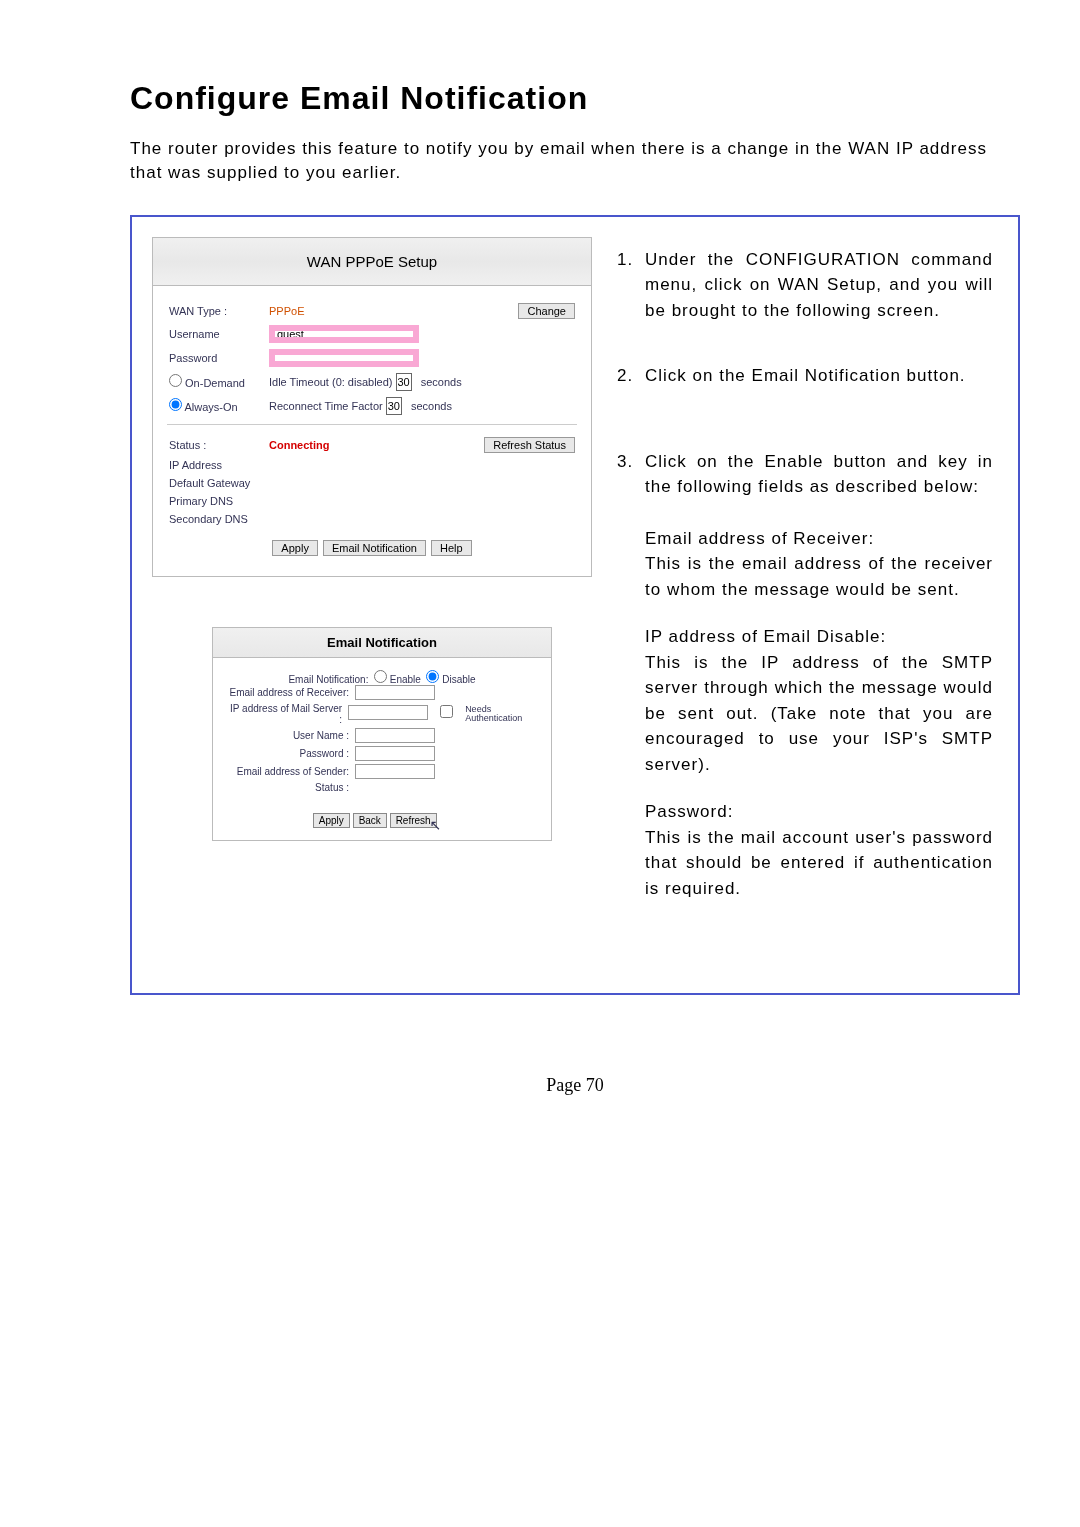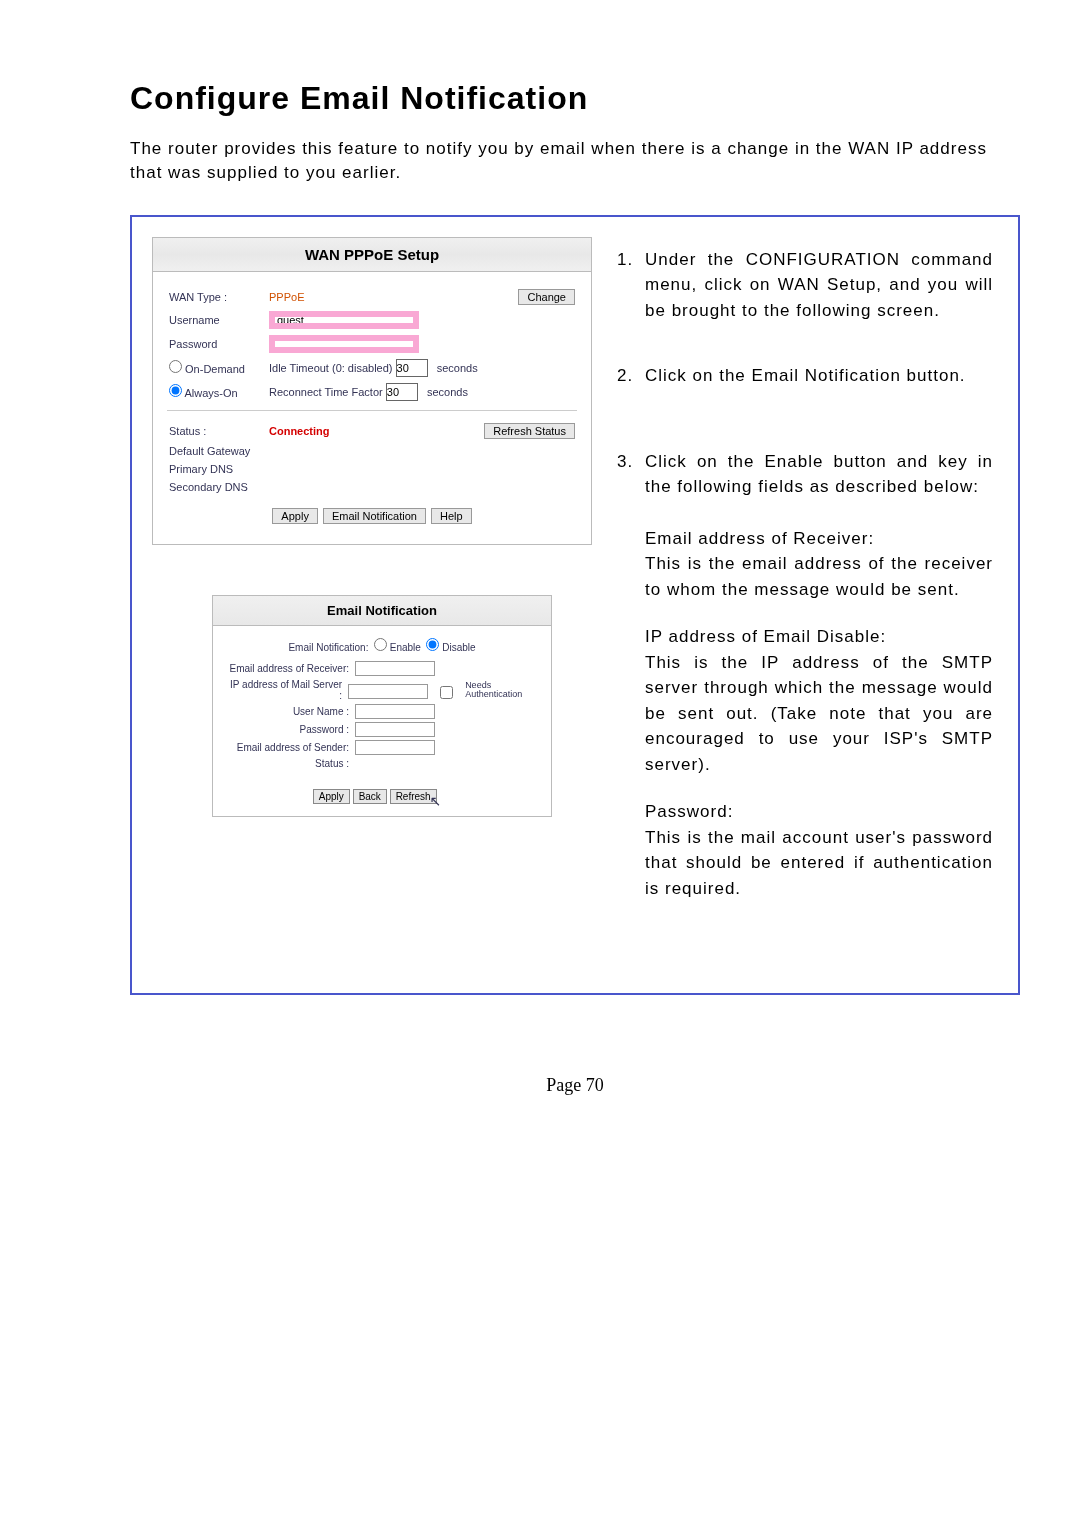--- a/index.html
+++ b/index.html
@@ -5,44 +5,44 @@
     * { box-sizing: border-box; margin: 0; padding: 0; }
     body { font-family: Arial, Helvetica, sans-serif; background: #fff; width: 1080px; }
     .page { padding: 80px 60px 40px 130px; }
     h1.title { font-size: 32px; font-weight: bold; letter-spacing: 1px; margin-bottom: 20px; }
     p.intro { font-size: 17px; letter-spacing: 1px; margin-bottom: 30px; line-height: 1.4; }
     .main-frame { border: 2px solid #4956cc; padding: 20px; display: flex; gap: 20px; }
     .left-col { width: 440px; flex-shrink: 0; }
     .right-col { flex: 1; padding: 10px 5px; }
     
     .panel-a { border:1px solid #bbb; background:#fff; }
-    .panel-a .hdr { text-align:center; padding:8px 0; font-weight:bold; font-size:15px; background: linear-gradient(to bottom,#f0f0f0,#e8e8e8,#f0f0f0); border-bottom:1px solid #bbb;}
+    .panel-a .hdr { text-align:center; padding:15px 0; font-weight:normal; font-size:15px; background: linear-gradient(to bottom,#f0f0f0,#e8e8e8,#f0f0f0); border-bottom:1px solid #bbb;}
     .panel-a .body { padding:14px 14px 20px 14px; font-size:11px; color:#336; }
     .panel-a .body table { width:100%; border-collapse:collapse; font-size:11px; color:#335; }
     .panel-a .body td { padding:3px 2px; }
     .panel-a .lbl { color:#335; }
     .panel-a .val-input { width:150px; height:18px; font-size:11px; padding:0 2px; border:6px solid #f9a8d4; }
-    .panel-a .small-input { width:32px; height:18px; font-size:11px; text-align:left; border:1px solid #666; }
+    .panel-a .small-input { width:16px; height:18px; font-size:11px; text-align:center; border:1px solid #666; }
     .panel-a hr { border:none; border-top:1px solid #ccc; margin:6px 0; }
     .panel-a .btn { font-size:11px; padding:1px 8px; background:#e8e8e8; border:1px solid #999; cursor:pointer; }
     .orange { color:#d05000; }
     .connecting { color:#d40000; font-weight:bold; }
     .panel-a .status-row td { padding-top:6px; }
     .bottom-btns { text-align:center; margin-top:12px; }
     .bottom-btns .btn { margin:0 1px; }
     
     .panel-b-wrap { margin-top:50px; padding:0 40px 0 60px; }
     .panel-b { border:1px solid #bbb; background:#fff; }
     .panel-b .hdr { text-align:center; padding:7px 0; font-weight:bold; font-size:13px; background: linear-gradient(to bottom,#f0f0f0,#e8e8e8); border-bottom:1px solid #bbb;}
     .panel-b .body { padding:12px; font-size:10px; color:#335; }
     .panel-b .row { display:flex; align-items:center; margin-bottom:3px; }
     .panel-b .row .lblp { width:130px; text-align:right; padding-right:6px; color:#335; }
-    .panel-b .row .spn { display:flex; align-items:flex-end; gap:12px; }
+    .panel-b .row .spn { display:flex; align-items:flex-start; gap:12px; }
     .panel-b .vin { width:80px; height:15px; font-size:10px; border:1px solid #999; }
-    .panel-b .radio-line { text-align:center; margin-bottom:8px; }
+    .panel-b .radio-line { text-align:center; }
     .panel-b .btns-bottom { text-align:center; margin-top:18px; }
     .panel-b .sbtn { font-size:10px; padding:1px 5px; background:#e8e8e8; border:1px solid #888; cursor:pointer; }
     
     .right-col ol { list-style:none; padding:0; }
     .right-col li { margin-bottom:40px; font-size:17px; letter-spacing:1px; line-height:1.5; text-align:justify; display:flex; }
     .right-col li .num { flex-shrink:0; width:28px; }
     .right-col li .content { flex:1; }
     .right-col .sub { margin-top:26px; }
     .right-col .sub-block { margin-bottom:22px; }
     
@@ -87,20 +87,23 @@
           </tbody>
             </table>
           <hr>
           <table>
             <tbody>
                 <tr class="status-row">
               <td style="width:100px">Status :</td>
               <td><span class="connecting">Connecting</span></td>
               <td style="text-align:right"><button class="btn">Refresh Status</button></td>
             </tr>
+            <tr>
+                  <td colspan="3">IP Address</td>
+                </tr>
             <tr>
                   <td colspan="3">Default Gateway</td>
                 </tr>
             <tr>
                   <td colspan="3">Primary DNS</td>
                 </tr>
             <tr>
                   <td colspan="3">Secondary DNS</td>
                 </tr>
           </tbody>

